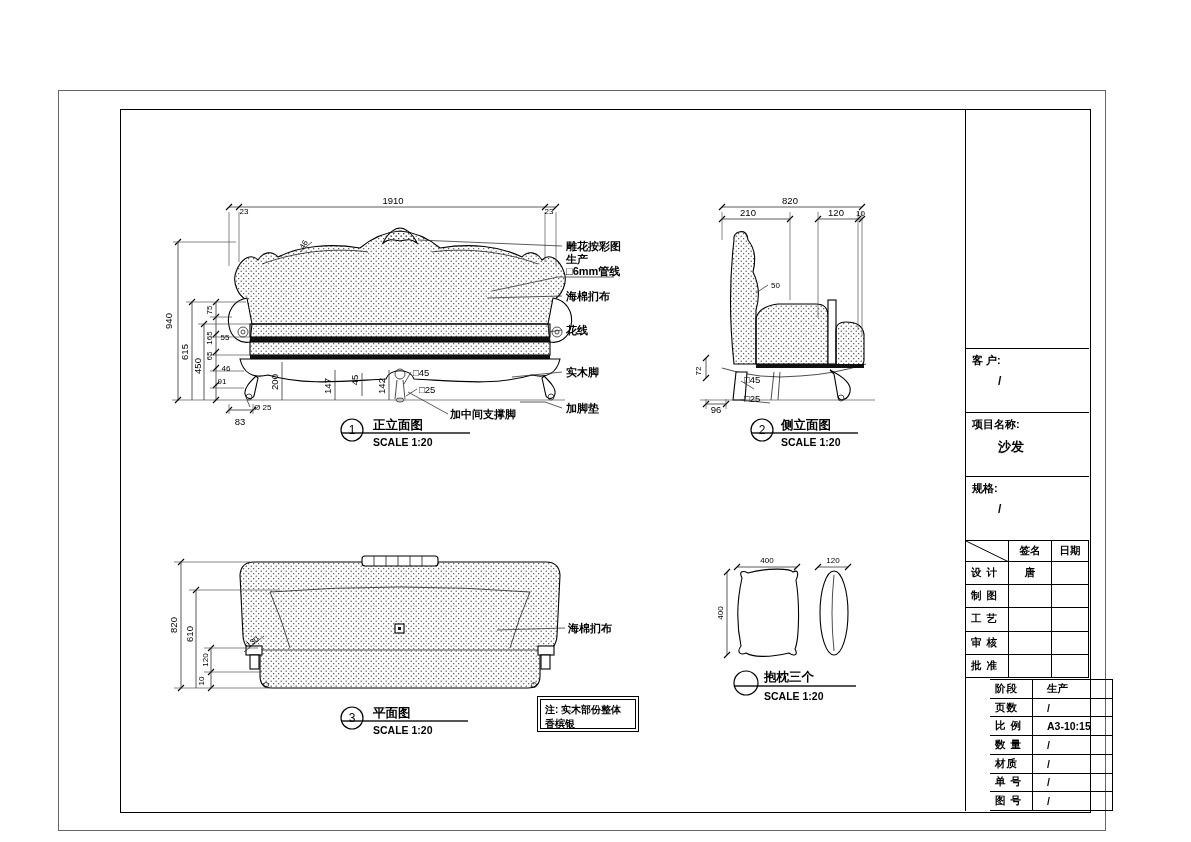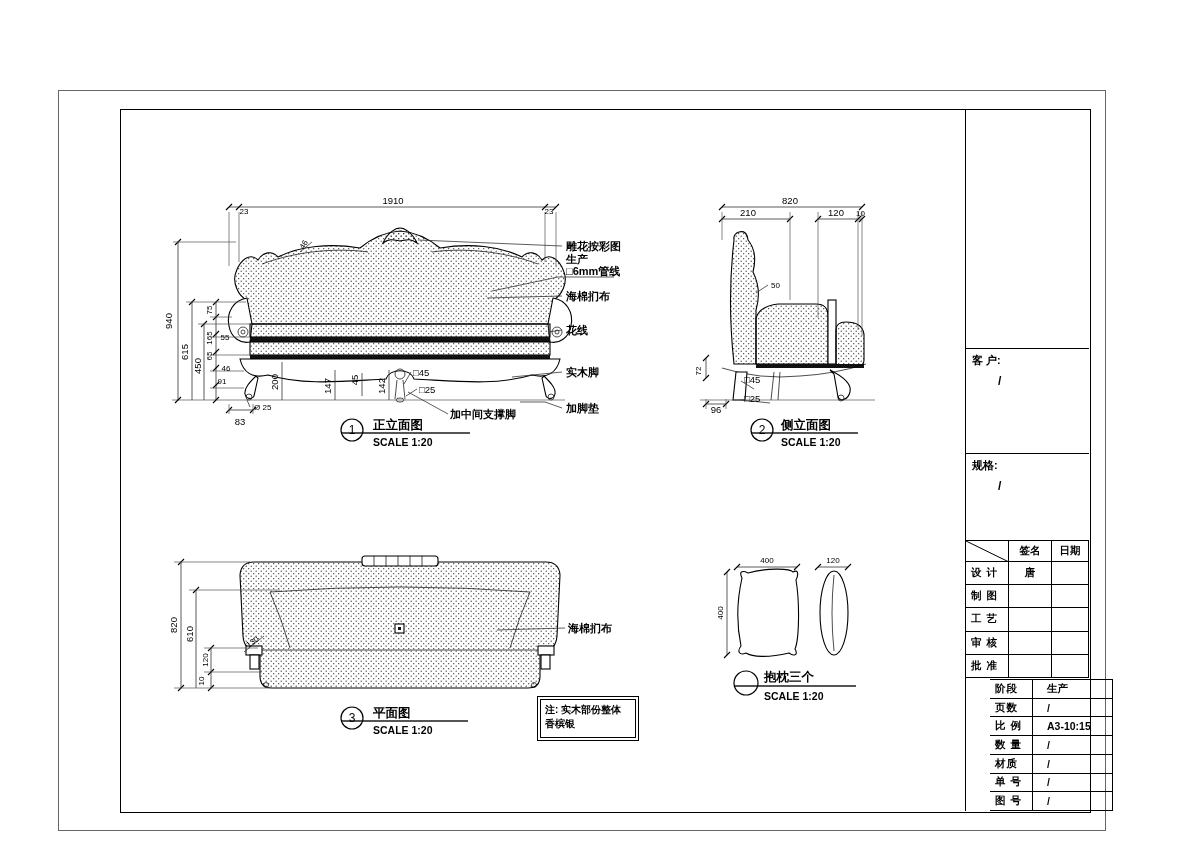--- a/index.html
+++ b/index.html
@@ -29,21 +29,21 @@
   .title-block{left:965px;top:109px;width:124px;height:702px;border-left:1.5px solid #000;box-sizing:border-box;font-weight:bold;}
   .tb-cell{position:absolute;left:0;width:100%;border-top:1.5px solid #000;box-sizing:border-box;}
   .tb-label{font-size:11px;padding:4px 16px 0 6px;}
   .tb-value{font-size:12px;padding:6px 0 0 32px;}
   .tb-grid{display:grid;position:absolute;left:0;width:100%;border-top:1.5px solid #000;box-sizing:border-box;}
   .tb-grid > div{border-bottom:1px solid #000;border-right:1px solid #000;box-sizing:border-box;display:flex;align-items:center;font-size:10.5px;overflow:hidden;}
   .tb-grid > div:nth-last-child(-n+3).last-row,.no-bb{border-bottom:none;}
   .cell-label{padding-left:5px;letter-spacing:1px;}
   .cell-center{justify-content:center;}
   .diag-cell{position:relative;}
-  .note-box{left:537px;top:696px;width:102px;height:45px;border:1.5px solid #000;box-sizing:border-box;}
+  .note-box{left:537px;top:696px;width:102px;height:36px;border:1.5px solid #000;box-sizing:border-box;}
   .note-box .inner{position:absolute;left:2px;top:2px;right:2px;bottom:2px;border:1px solid #000;font-size:10px;font-weight:bold;padding:3px 4px;line-height:1.35;box-sizing:border-box;}
 </style>
 </head>
 <body>
 
 <div class="abs outer-border"></div>
 <div class="abs inner-frame"></div>
 
 <svg class="abs drawing-svg" width="845" height="703" viewBox="120 109 845 703">
   <defs>
@@ -303,21 +303,25 @@
     <div>香槟银</div>
   </div>
 </div>
 
 <div class="abs title-block">
 
   <div class="tb-cell" style="top:239px;height:64px;">
     <div class="tb-label">客 户:</div>
     <div class="tb-value">/</div>
   </div>
-  <div class="tb-cell" style="top:344px;height:66px;">
+  <div class="tb-cell" style="top:303px;height:62px;">
+    <div class="tb-label">项目名称:</div>
+    <div class="tb-value" style="font-size:13px;">沙发</div>
+  </div>
+  <div class="tb-cell" style="top:367px;height:66px;">
     <div class="tb-label">规格:</div>
     <div class="tb-value">/</div>
   </div>
 
   <div class="tb-grid" style="top:431px;height:138px;grid-template-columns:43px 43px 1fr;grid-template-rows:21px repeat(5,1fr);">
     <div class="diag-cell">
       <svg width="43" height="21" style="position:absolute;left:0;top:0;">
           <line x1="0" y1="0" x2="43" y2="21" stroke="#000" stroke-width="1"></line>
         </svg>
     </div>

